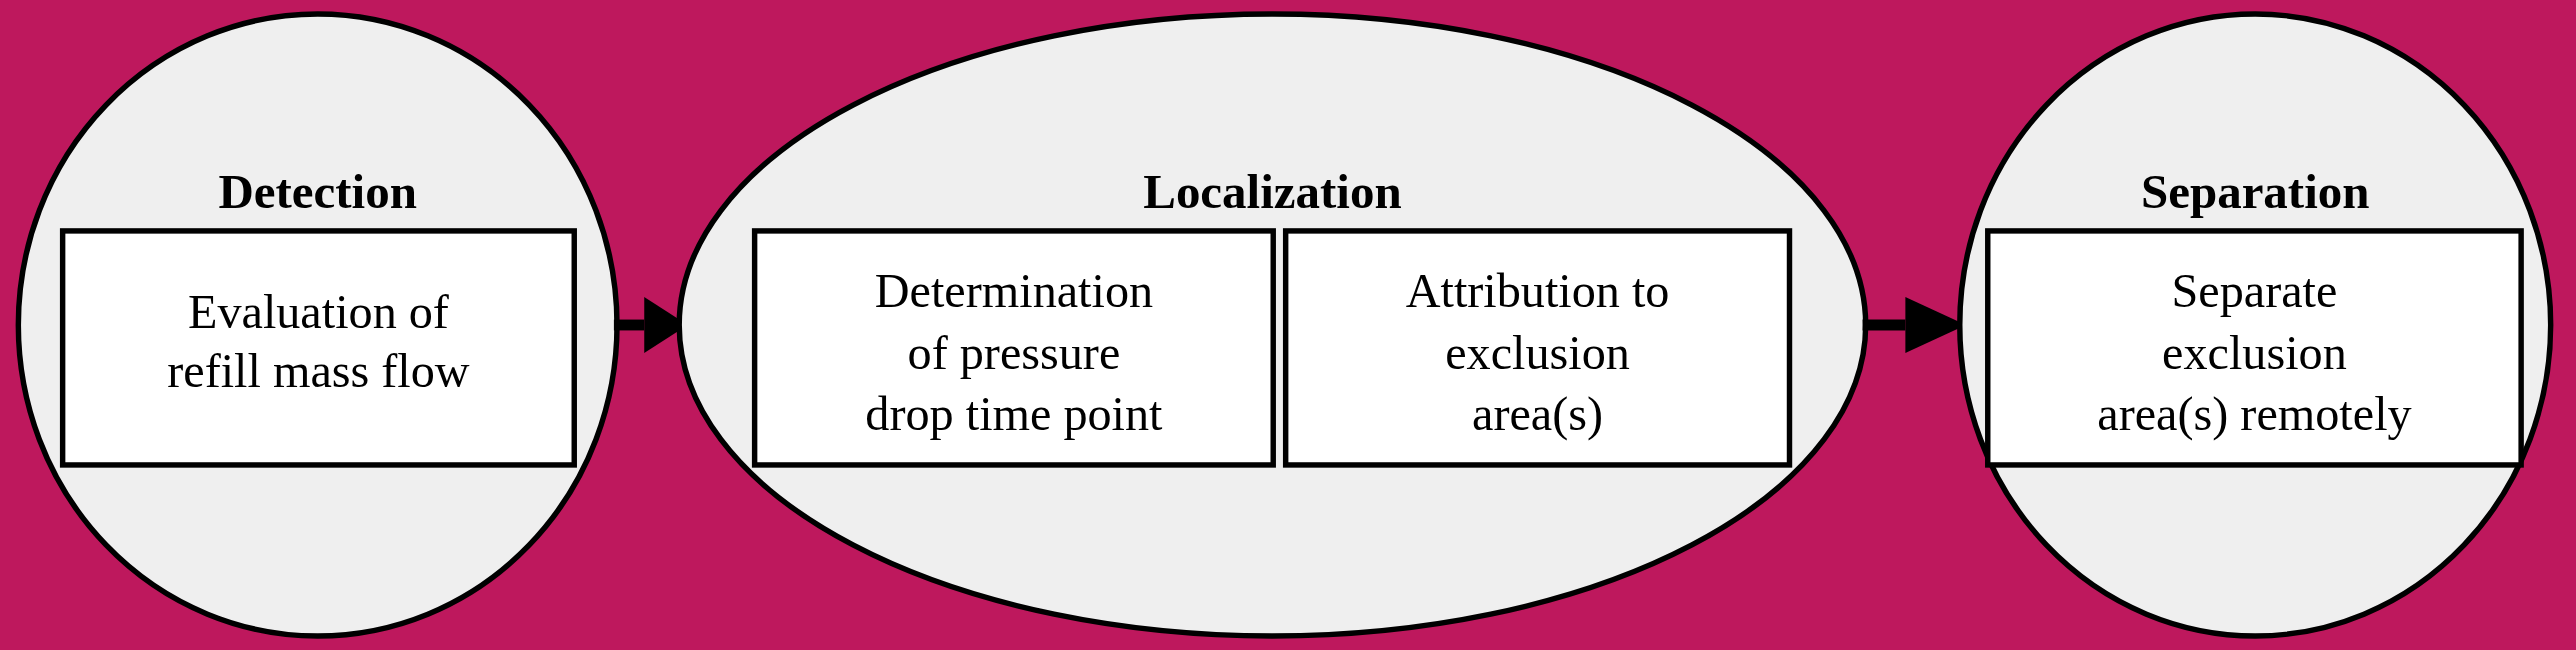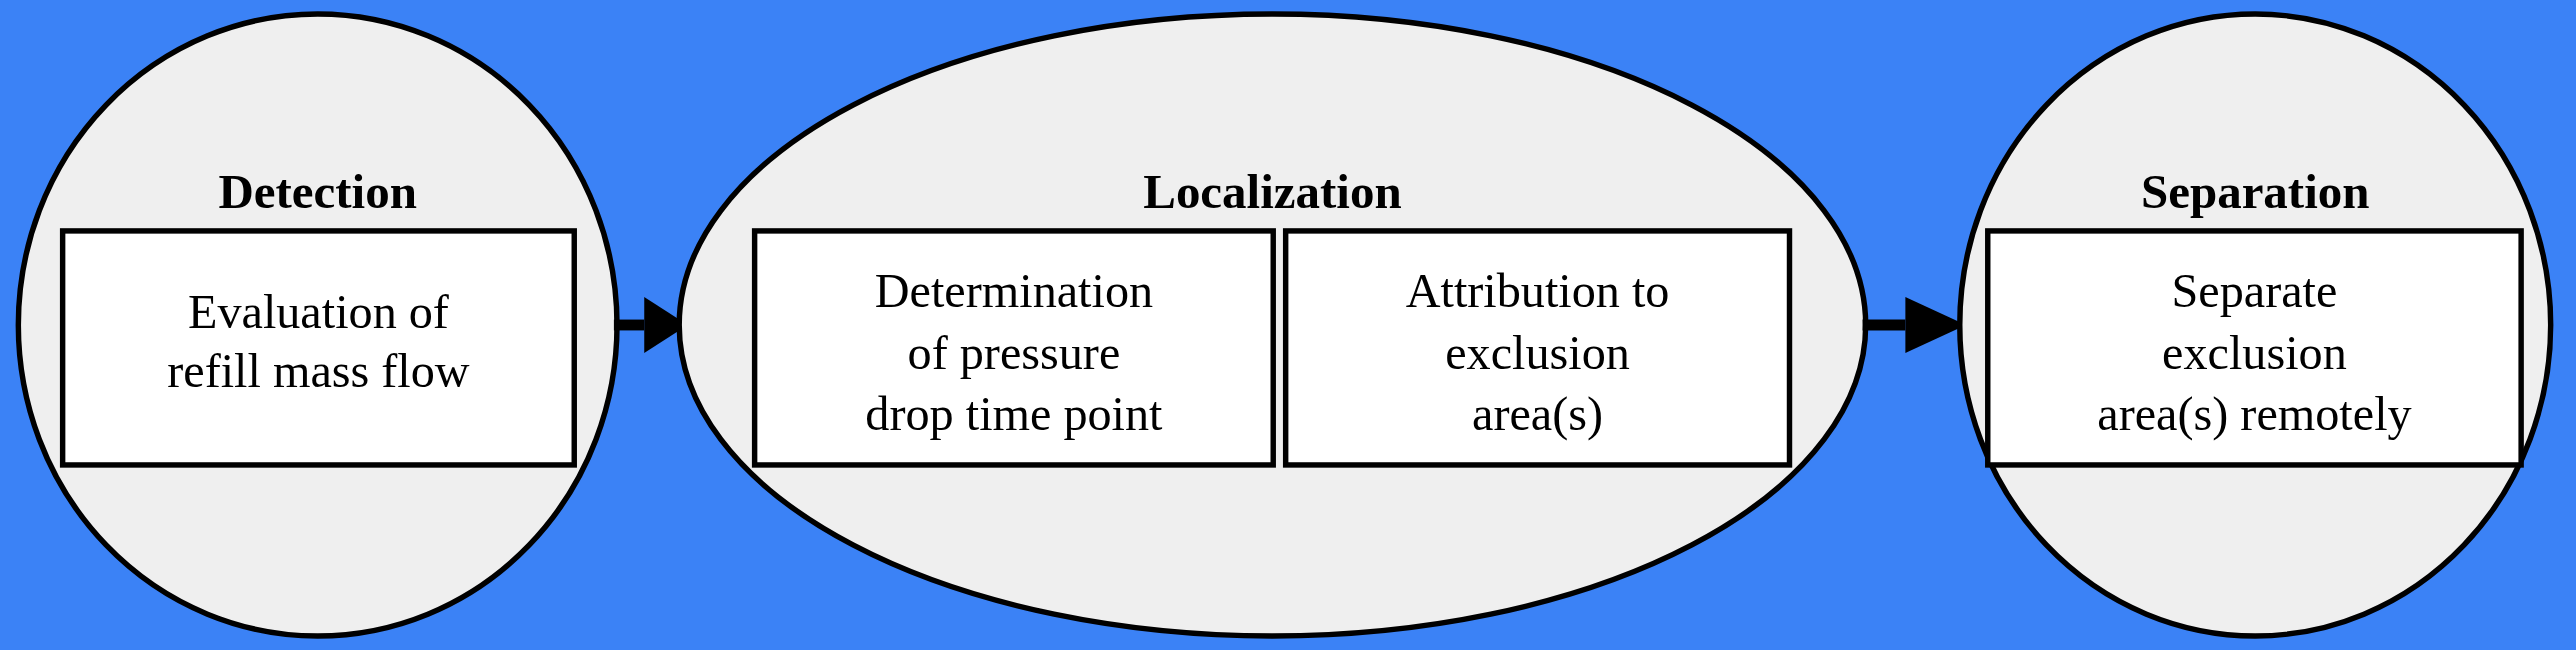--- a/index.html
+++ b/index.html
@@ -7,21 +7,21 @@
     padding: 0;
     background: #ffffff;
   }
   body {
     font-family: "Liberation Serif", "DejaVu Serif", serif;
   }
   #stage {
     position: relative;
     width: 2576px;
     height: 650px;
-    background: #3b82f6;
+    background: #be185d;
     overflow: hidden;
   }
   #diagram-svg {
     position: absolute;
     left: 0;
     top: 0;
     width: 2576px;
     height: 650px;
   }
   .stage-title {

